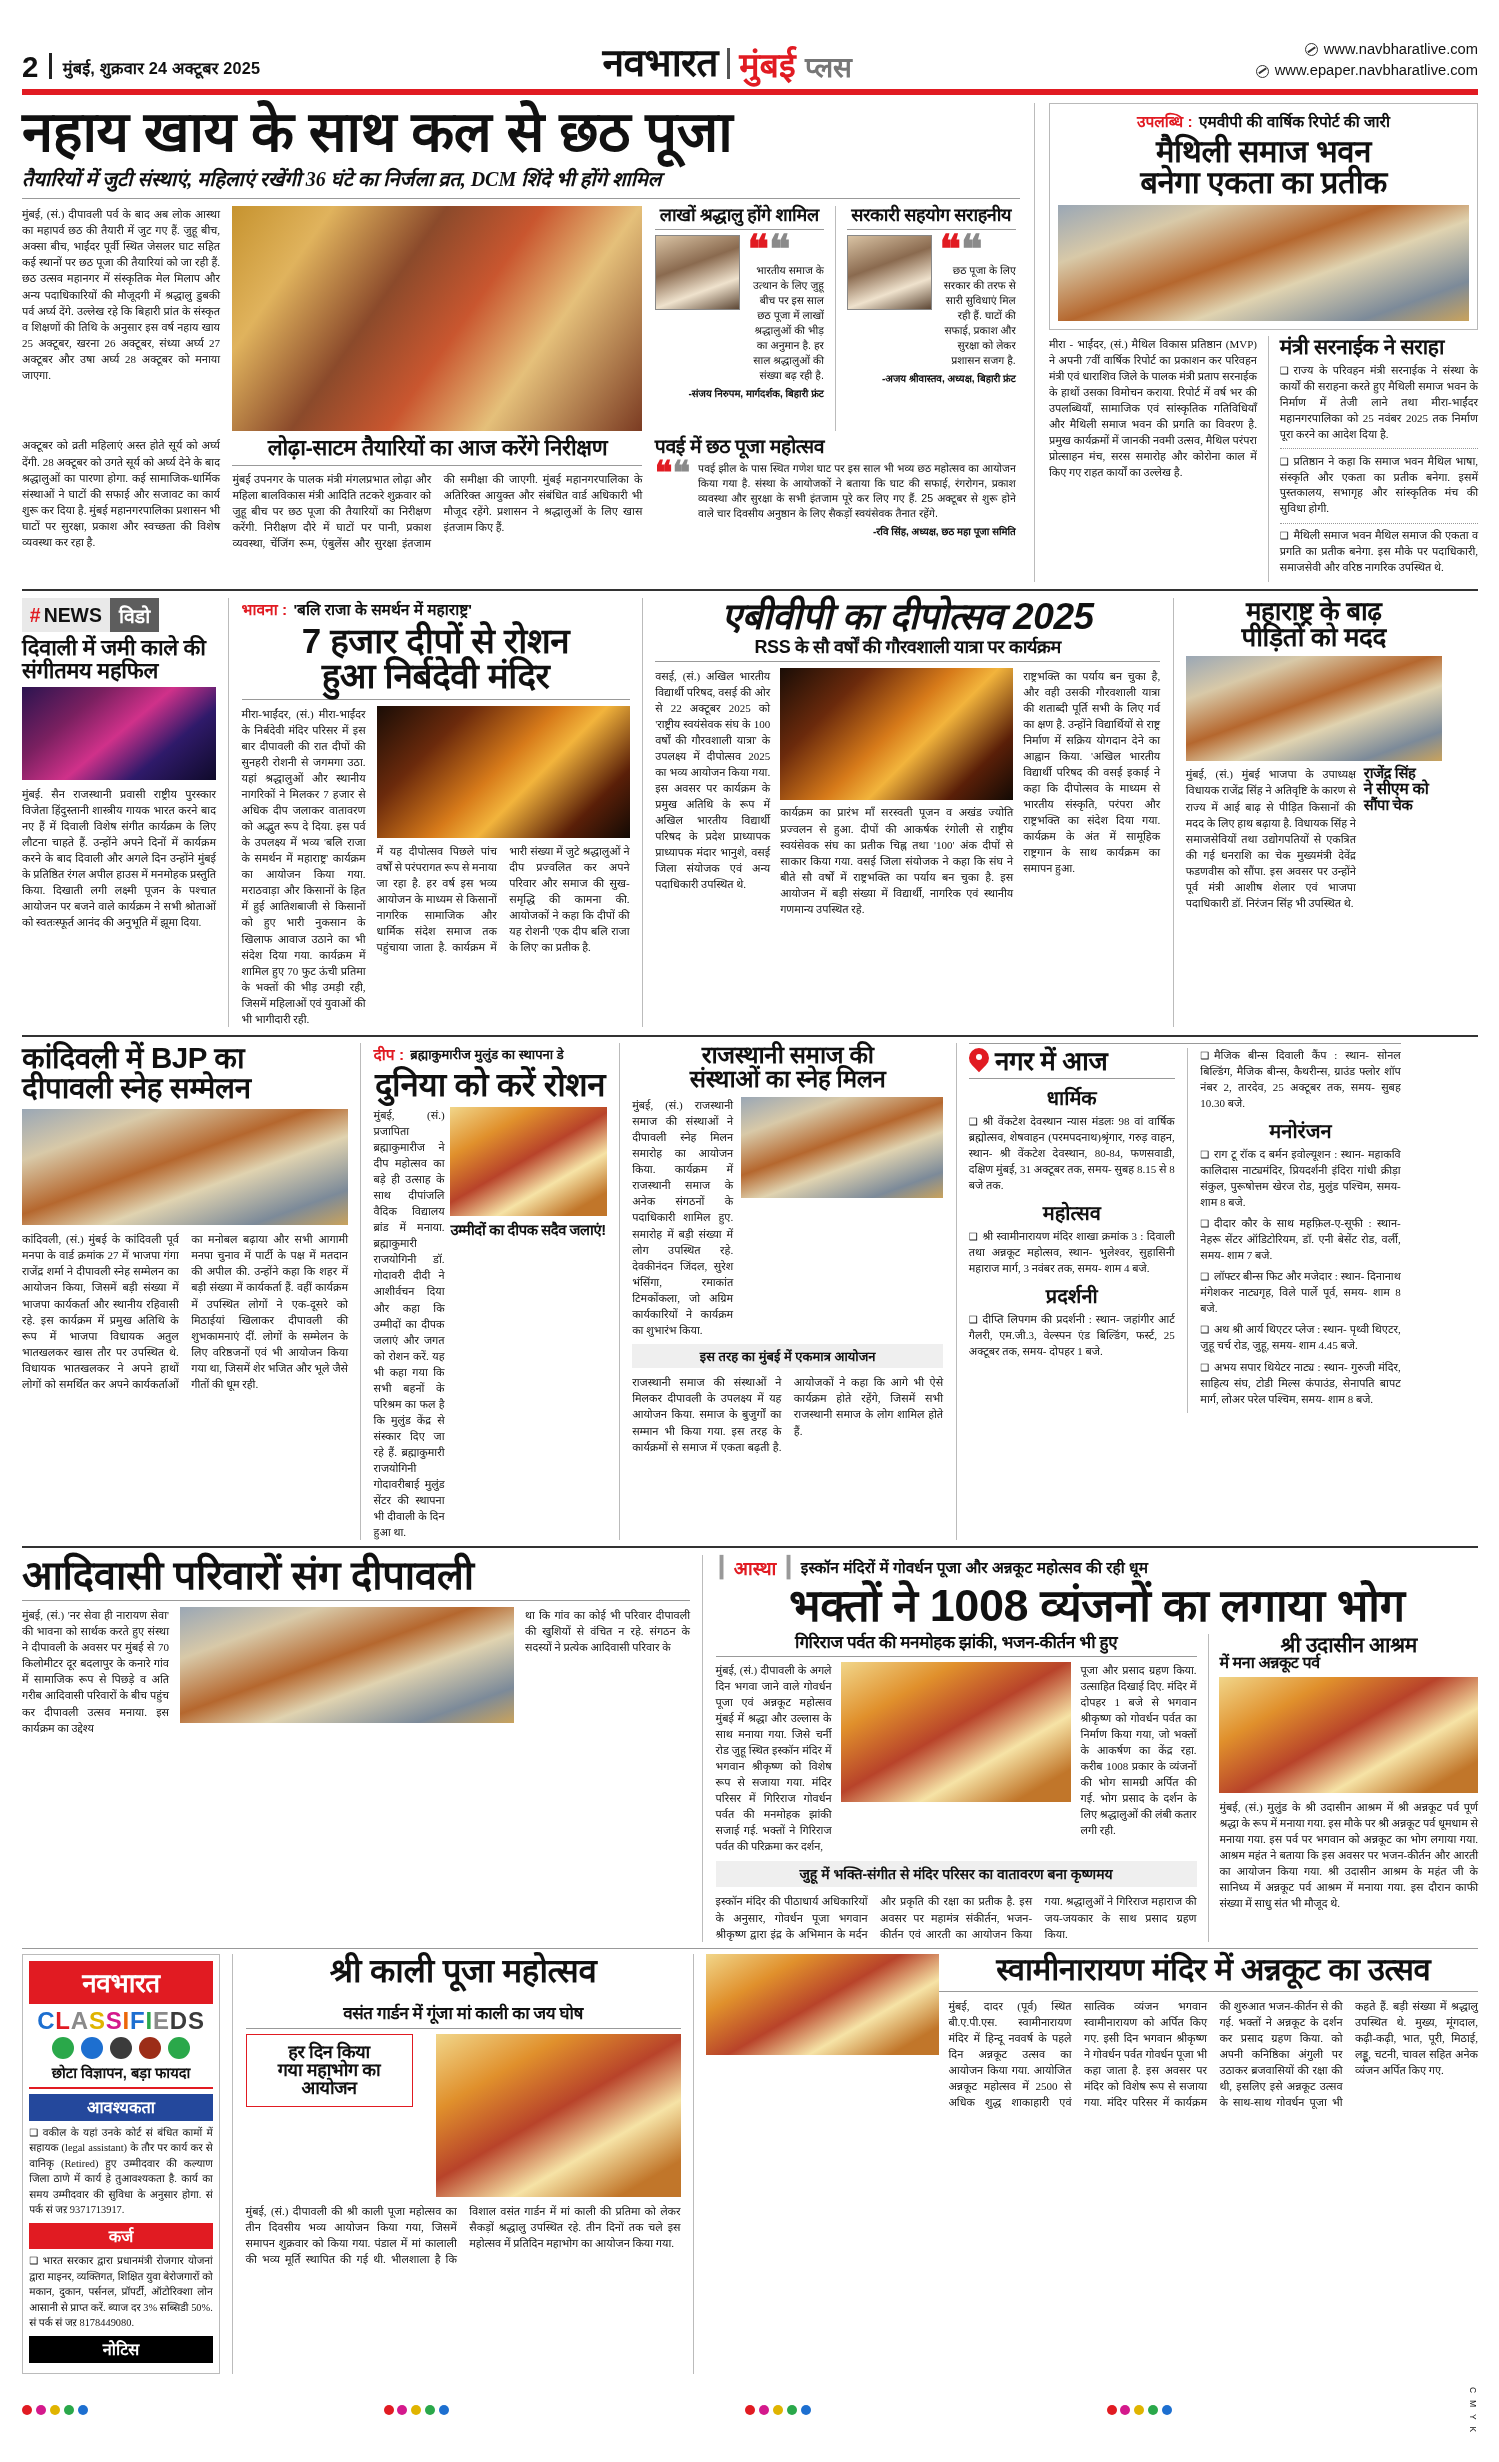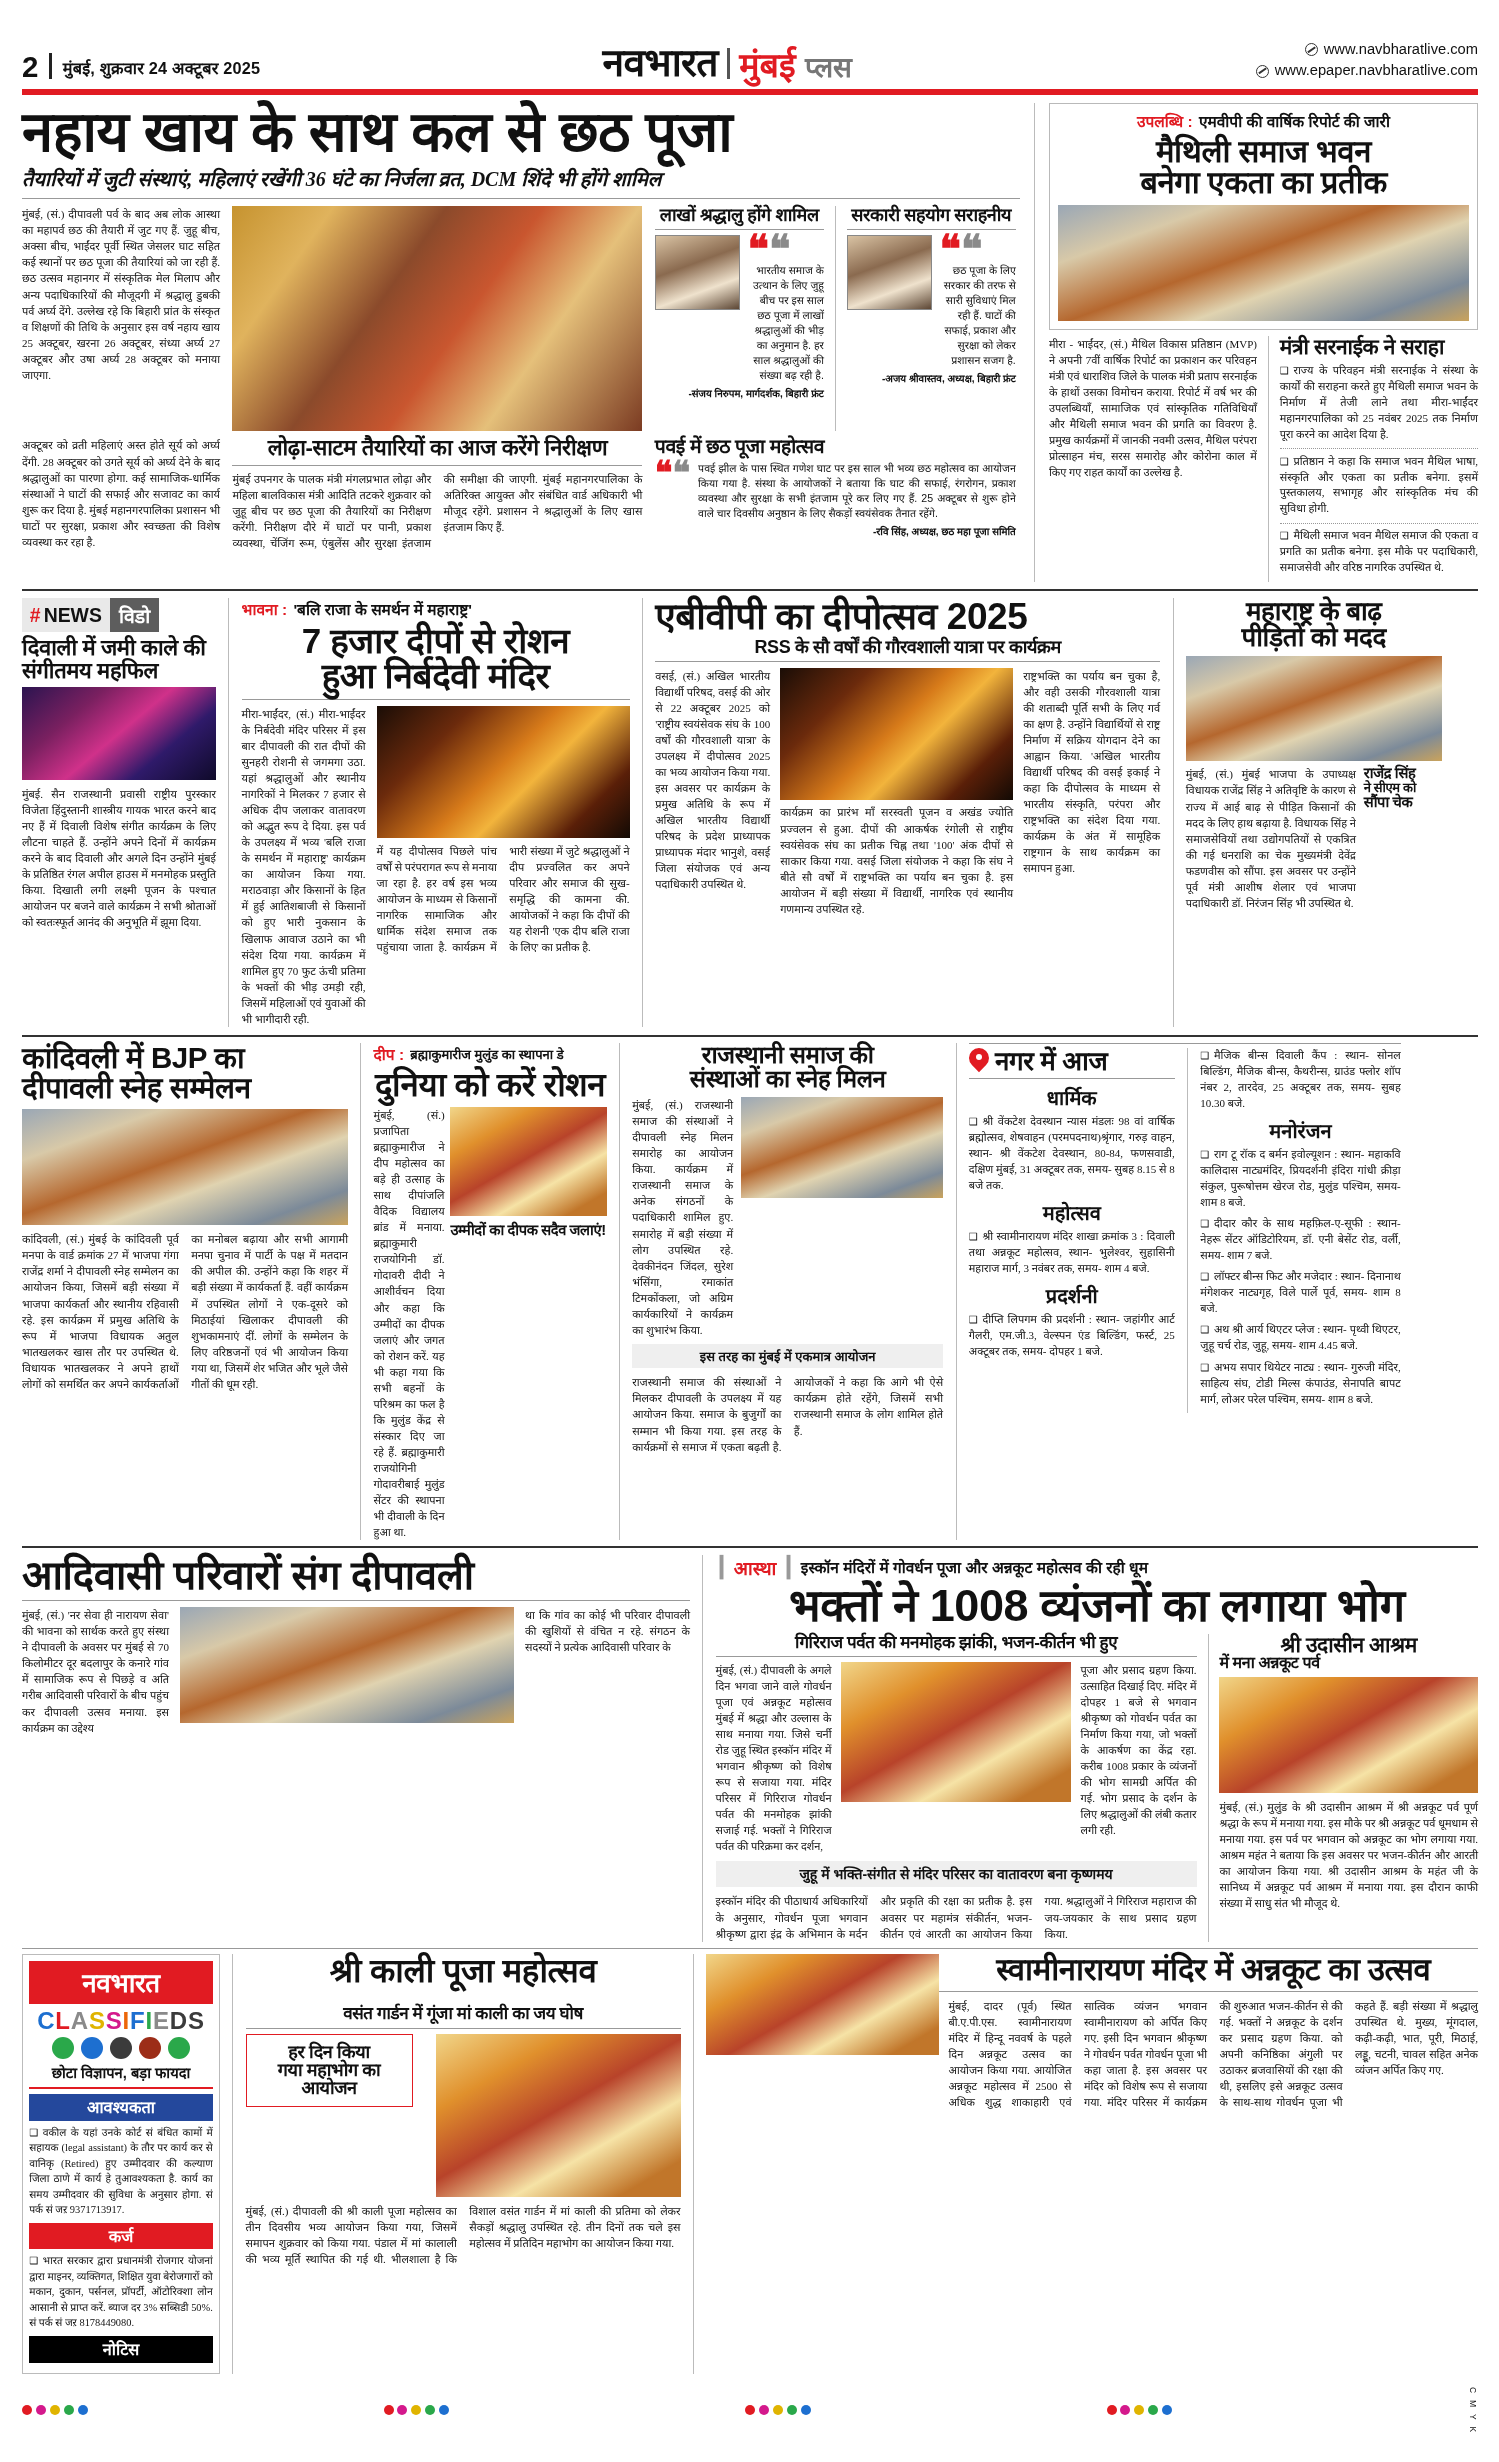--- a/index.html
+++ b/index.html
@@ -250,21 +250,21 @@
         <div style="flex:1;">
           <div class="photo night" style="height:132px;"></div>
           <div class="body-txt cols2" style="margin-top:4.7px;">में यह दीपोत्सव पिछले पांच वर्षों से परंपरागत रूप से मनाया जा रहा है. हर वर्ष इस भव्य आयोजन के माध्यम से किसानों नागरिक सामाजिक और धार्मिक संदेश समाज तक पहुंचाया जाता है. कार्यक्रम में भारी संख्या में जुटे श्रद्धालुओं ने दीप प्रज्वलित कर अपने परिवार और समाज की सुख-समृद्धि की कामना की. आयोजकों ने कहा कि दीपों की यह रोशनी 'एक दीप बलि राजा के लिए' का प्रतीक है.</div>
         </div>
       </div>
     </div>
 
     <div class="divider-v"></div>
 
     <div style="width:505px;">
-      <div class="hl" style="font-size:37px; ">एबीवीपी का दीपोत्सव 2025</div>
+      <div class="hl" style="font-size:37px; text-align:center;font-style:italic;">एबीवीपी का दीपोत्सव 2025</div>
       <div class="hl" style="font-size:18px; text-align:center; margin-top:2.3px;">RSS के सौ वर्षों की गौरवशाली यात्रा पर कार्यक्रम</div>
       <div class="hr-thin" style="margin:5.4px 0;"></div>
       <div style="display:flex; gap:10px;">
         <div style="width:115px;">
           <div class="body-txt">वसई, (सं.) अखिल भारतीय विद्यार्थी परिषद, वसई की ओर से 22 अक्टूबर 2025 को 'राष्ट्रीय स्वयंसेवक संघ के 100 वर्षों की गौरवशाली यात्रा' के उपलक्ष्य में दीपोत्सव 2025 का भव्य आयोजन किया गया. इस अवसर पर कार्यक्रम के प्रमुख अतिथि के रूप में अखिल भारतीय विद्यार्थी परिषद के प्रदेश प्राध्यापक प्राध्यापक मंदार भानुशे, वसई जिला संयोजक एवं अन्य पदाधिकारी उपस्थित थे.</div>
         </div>
         <div style="width:233px;">
           <div class="photo night" style="height:132px;"></div>
           <div class="body-txt" style="margin-top:4.7px;">कार्यक्रम का प्रारंभ माँ सरस्वती पूजन व अखंड ज्योति प्रज्वलन से हुआ. दीपों की आकर्षक रंगोली से राष्ट्रीय स्वयंसेवक संघ का प्रतीक चिह्न तथा '100' अंक दीपों से साकार किया गया. वसई जिला संयोजक ने कहा कि संघ ने बीते सौ वर्षों में राष्ट्रभक्ति का पर्याय बन चुका है. इस आयोजन में बड़ी संख्या में विद्यार्थी, नागरिक एवं स्थानीय गणमान्य उपस्थित रहे.</div>
         </div>
@@ -277,21 +277,21 @@
     <div class="divider-v"></div>
 
     <div style="width:256px;">
       <div class="hl" style="font-size:26px; text-align:center;">महाराष्ट्र के बाढ़</div>
       <div class="hl" style="font-size:26px; text-align:center;">पीड़ितों को मदद</div>
       <div class="photo people" style="height:105px; margin:5.4px 0;"></div>
       <div style="display:flex; gap:7.8px;">
         <div class="body-txt" style="flex:1;">मुंबई, (सं.) मुंबई भाजपा के उपाध्यक्ष विधायक राजेंद्र सिंह ने अतिवृष्टि के कारण से राज्य में आई बाढ़ से पीड़ित किसानों की मदद के लिए हाथ बढ़ाया है. विधायक सिंह ने समाजसेवियों तथा उद्योगपतियों से एकत्रित की गई धनराशि का चेक मुख्यमंत्री देवेंद्र फडणवीस को सौंपा. इस अवसर पर उन्होंने पूर्व मंत्री आशीष शेलार एवं भाजपा पदाधिकारी डॉ. निरंजन सिंह भी उपस्थित थे.</div>
         <div style="width:78px;">
           <div class="hl" style="font-size:14.7px;">राजेंद्र सिंह</div>
-          <div class="hl" style="font-size:13px;">ने सीएम को</div>
+          <div class="hl" style="font-size:16px;">ने सीएम को</div>
           <div class="hl" style="font-size:14.7px;">सौंपा चेक</div>
         </div>
       </div>
     </div>
   </div>
 
   <div class="hr-thick" style="margin-top:7.8px;"></div>
 
   <div class="region" style="gap:12.4px;">
 

